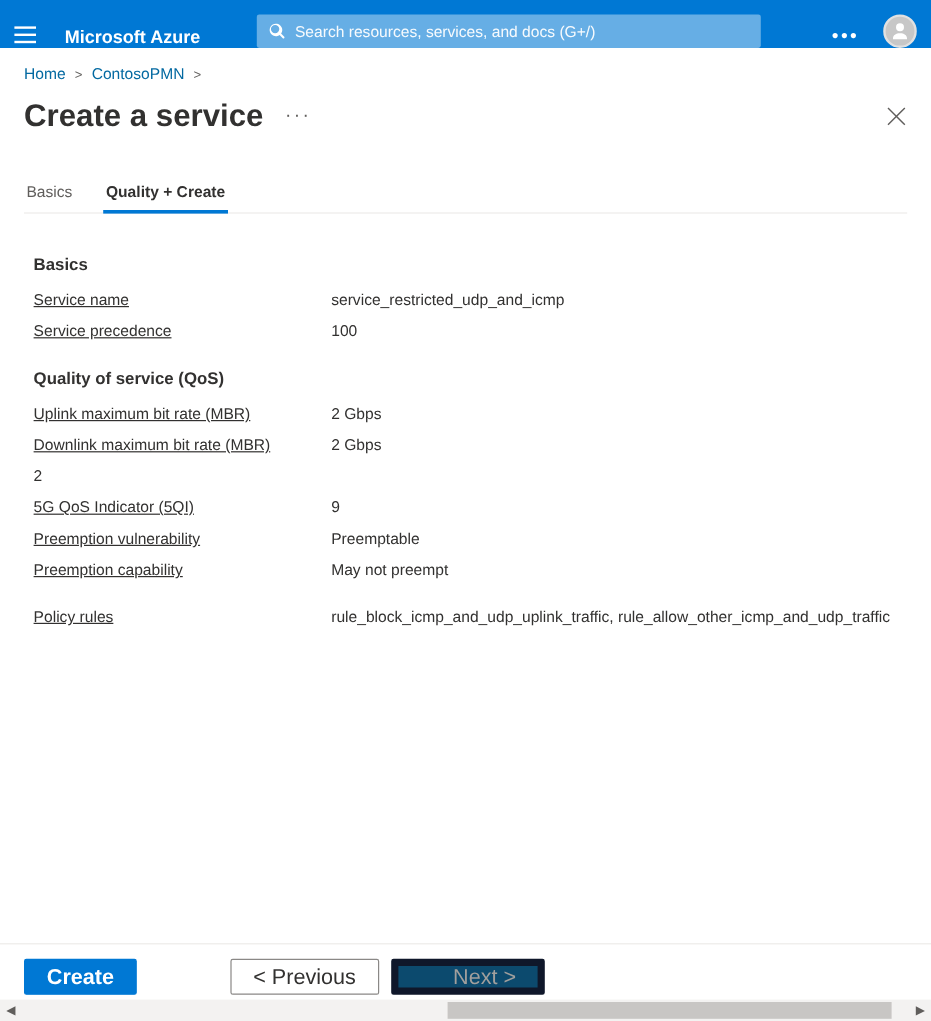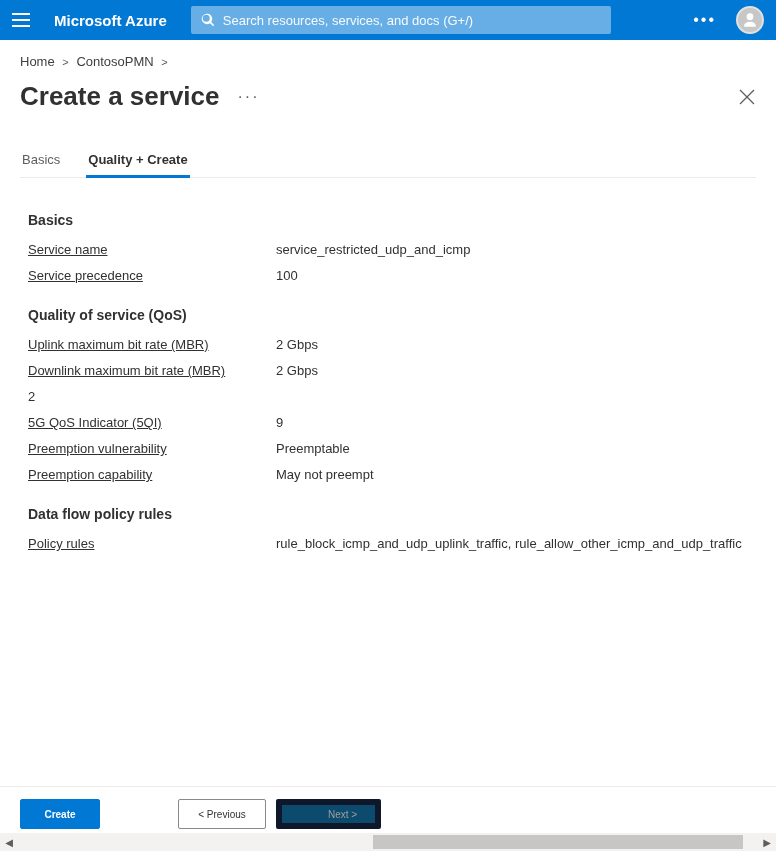--- a/index.html
+++ b/index.html
@@ -15,21 +15,21 @@
       width: 776px;
       height: 851px;
       overflow: hidden;
       position: relative;
     }
     
     .topbar {
       background: #0078d4;
       height: 40px;
       display: flex;
-      align-items: center;
+      align-items: flex-end;
       padding: 0 12px;
       gap: 12px;
     }
     .hamburger {
       width: 22px;
       height: 22px;
       display: flex;
       flex-direction: column;
       justify-content: center;
       gap: 4px;
@@ -50,20 +50,21 @@
     }
     .searchbar {
       flex: 0 0 420px;
       background: rgba(255,255,255,0.4);
       border-radius: 2px;
       height: 28px;
       display: flex;
       align-items: center;
       padding: 0 10px;
       color: #fff;
+      margin-left: 23px;
     }
     .searchbar svg {
       width: 14px;
       height: 14px;
       fill: #fff;
       margin-right: 8px;
     }
     .searchbar .ph {
       color: #fff;
       font-size: 13px;
@@ -88,21 +89,21 @@
       border: 2px solid #e1e1e1;
     }
     .avatar svg { width: 20px; height: 20px; fill: #fff; }
 
     
     .breadcrumb {
       padding: 14px 20px 8px 20px;
       font-size: 13px;
     }
     .breadcrumb a {
-      color: #404040;
+      color: #0369a1;
       text-decoration: none;
       cursor: pointer;
       margin-top: 36px;
     }
     .breadcrumb .chev {
       color: #605e5c;
       margin: 0 4px;
       font-size: 11px;
     }
 
@@ -187,21 +188,21 @@
       border-top: 1px solid #edebe9;
       padding: 12px 20px 0 20px;
       display: flex;
       gap: 10px;
       align-items: center;
     }
     .btn {
       height: 30px;
       padding: 0 18px;
       border-radius: 2px;
-      font-size: 10px;
+      font-size: 18px;
       cursor: pointer;
       display: inline-flex;
       align-items: center;
       justify-content: center;
     }
     .btn-primary {
       background: #0078d4;
       color: #fff;
       border: 1px solid #0078d4;
       font-weight: 600;
@@ -341,21 +342,20 @@
       <div class="label">Preemption vulnerability</div>
       <div class="value">Preemptable</div>
     </div>
     <div class="kv-row">
       <div class="label">Preemption capability</div>
       <div class="value">May not preempt</div>
     </div>
   </div>
 
   <div class="section-block">
-    <div class="section-heading">Data flow policy rules</div>
     <div class="kv-row">
       <div class="label">Policy rules</div>
       <div class="value">rule_block_icmp_and_udp_uplink_traffic, rule_allow_other_icmp_and_udp_traffic</div>
     </div>
   </div>
 
 </div>
 
 <div class="footer">
   <div class="btn btn-primary">Create</div>

